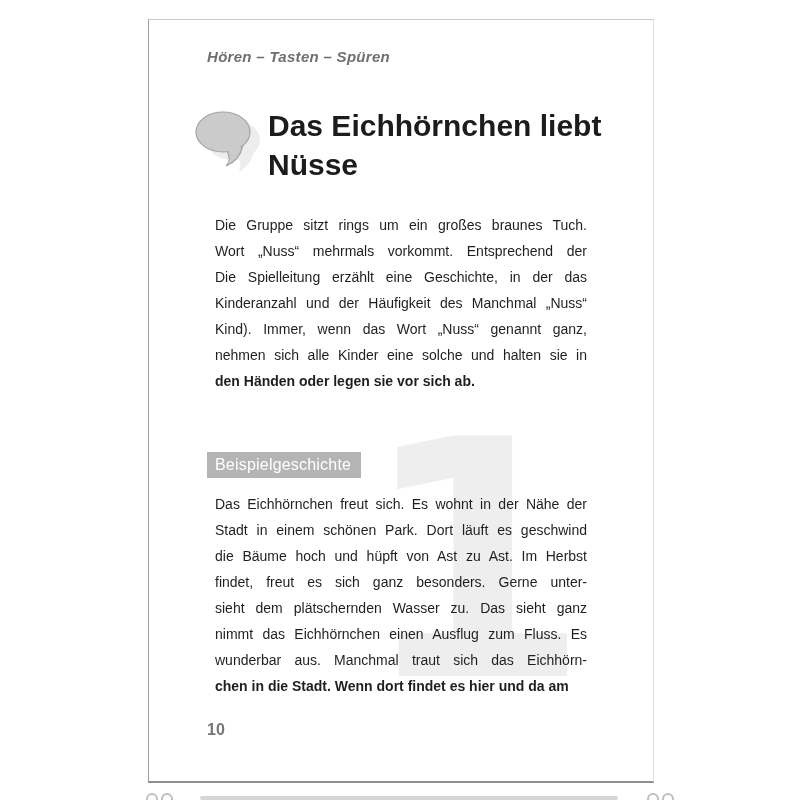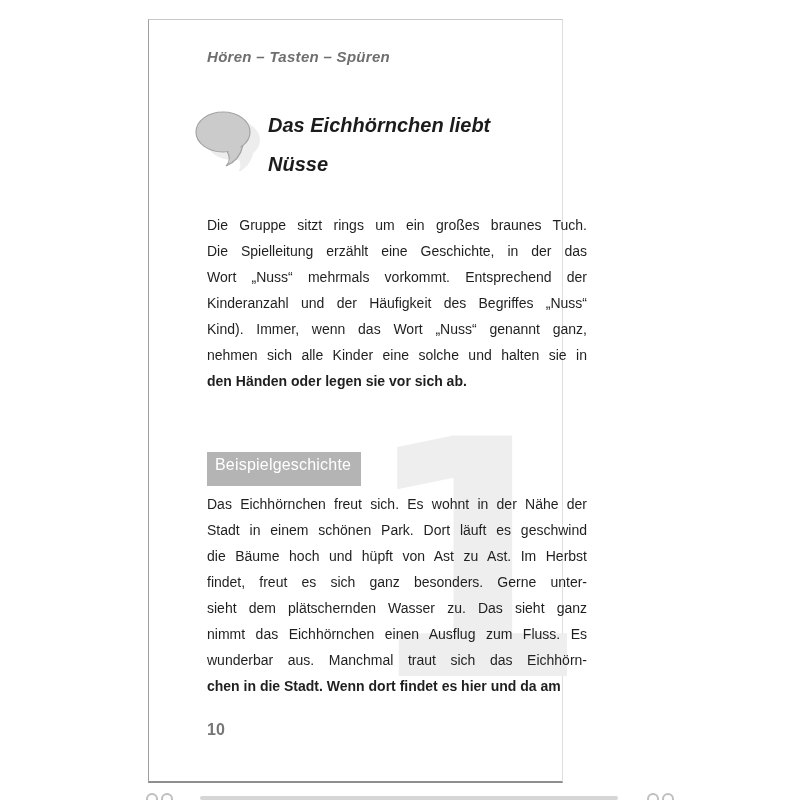--- a/index.html
+++ b/index.html
@@ -8,68 +8,67 @@
     background: #ffffff;
     overflow: hidden;
     font-family: "Liberation Sans", sans-serif;
   }
   .stage { position: relative; width: 800px; height: 800px; }
 
   
   .sheet {
     position: absolute;
     left: 148px; top: 19px;
-    width: 415px; height: 764px;
+    width: 506px; height: 764px;
     box-sizing: border-box;
     background: #ffffff;
     border-top: 1px solid #c9c9c9;
     border-left: 1px solid #9e9e9e;
     border-right: 1px solid #dedede;
     border-bottom: 2px solid #8f8f8f;
   }
 
   .running-header {
     position: absolute; left: 58px; top: 28px;
     font-size: 15px; font-weight: 700; font-style: italic;
     letter-spacing: 0.3px;
     color: var(--header-text, #6f6f6f);
     white-space: nowrap;
   }
 
   .bubble { position: absolute; left: 42px; top: 87px; }
 
   .chapter-title {
     position: absolute; left: 119px; top: 86px;
-    font-size: 20px; font-weight: 700;
+    font-size: 30px; font-weight: 700;
     line-height: 39px;
     color: var(--title-text, #1c1c1c);
     white-space: nowrap;
     z-index: 2;
-    font-style: italic;
   }
 
   .para {
     position: absolute; left: 58px;
     width: 380px;
     font-size: 14px;
     line-height: 26px;
     color: var(--body-text, #1f1f1f);
     z-index: 2;
   }
   .para-intro { top: 192px; }
   .para-story { top: 471px; }
 
-  .jline { text-align: justify; text-align-last: justify; }
+  .jline { text-align: justify; text-align-last: justify; margin-left: 8px; }
   .jline.last { text-align: justify; text-align-last: left; font-weight: bold; }
   .u { text-decoration: underline; text-underline-offset: 2px; }
 
   .section-label {
     position: absolute; left: 58px; top: 432px;
     height: 26px; line-height: 26px;
-    padding: 0 10px 8px 8px;
+    padding: 0 10px 0 8px;
     background: var(--label-bg, #b4b4b4);
     color: var(--label-text, #ffffff);
     font-size: 16px; font-weight: 400;
     letter-spacing: 0.2px;
     white-space: nowrap;
     z-index: 2;
   }
 
   .watermark {
     position: absolute; left: 211px; top: 377px;
@@ -125,23 +124,23 @@
 
     <div class="chapter-title">
       <div>Das Eichhörnchen liebt</div>
       <div>Nüsse</div>
     </div>
 
     <div class="watermark">1</div>
 
     <div class="para para-intro">
       <div class="jline">Die Gruppe sitzt rings um ein großes braunes Tuch.</div>
+      <div class="jline">Wort „Nuss“ mehrmals vorkommt. Entsprechend der</div>
       <div class="jline">Die Spielleitung erzählt eine Geschichte, in der das</div>
-      <div class="jline">Wort „Nuss“ mehrmals vorkommt. Entsprechend der</div>
-      <div class="jline">Kinderanzahl und der Häufigkeit des Begriffes „Nuss“</div>
+      <div class="jline">Kinderanzahl und der Häufigkeit des Manchmal „Nuss“</div>
       <div class="jline">Kind). Immer, wenn das Wort „Nuss“ genannt ganz,</div>
       <div class="jline">nehmen sich alle Kinder eine solche und halten sie in</div>
       <div class="jline last">den Händen oder legen sie vor sich ab.</div>
     </div>
 
     <div class="section-label">Beispielgeschichte</div>
 
     <div class="para para-story">
       <div class="jline">Das Eichhörnchen freut sich. Es wohnt in der Nähe der</div>
       <div class="jline">Stadt in einem schönen Park. Dort läuft es geschwind</div>

